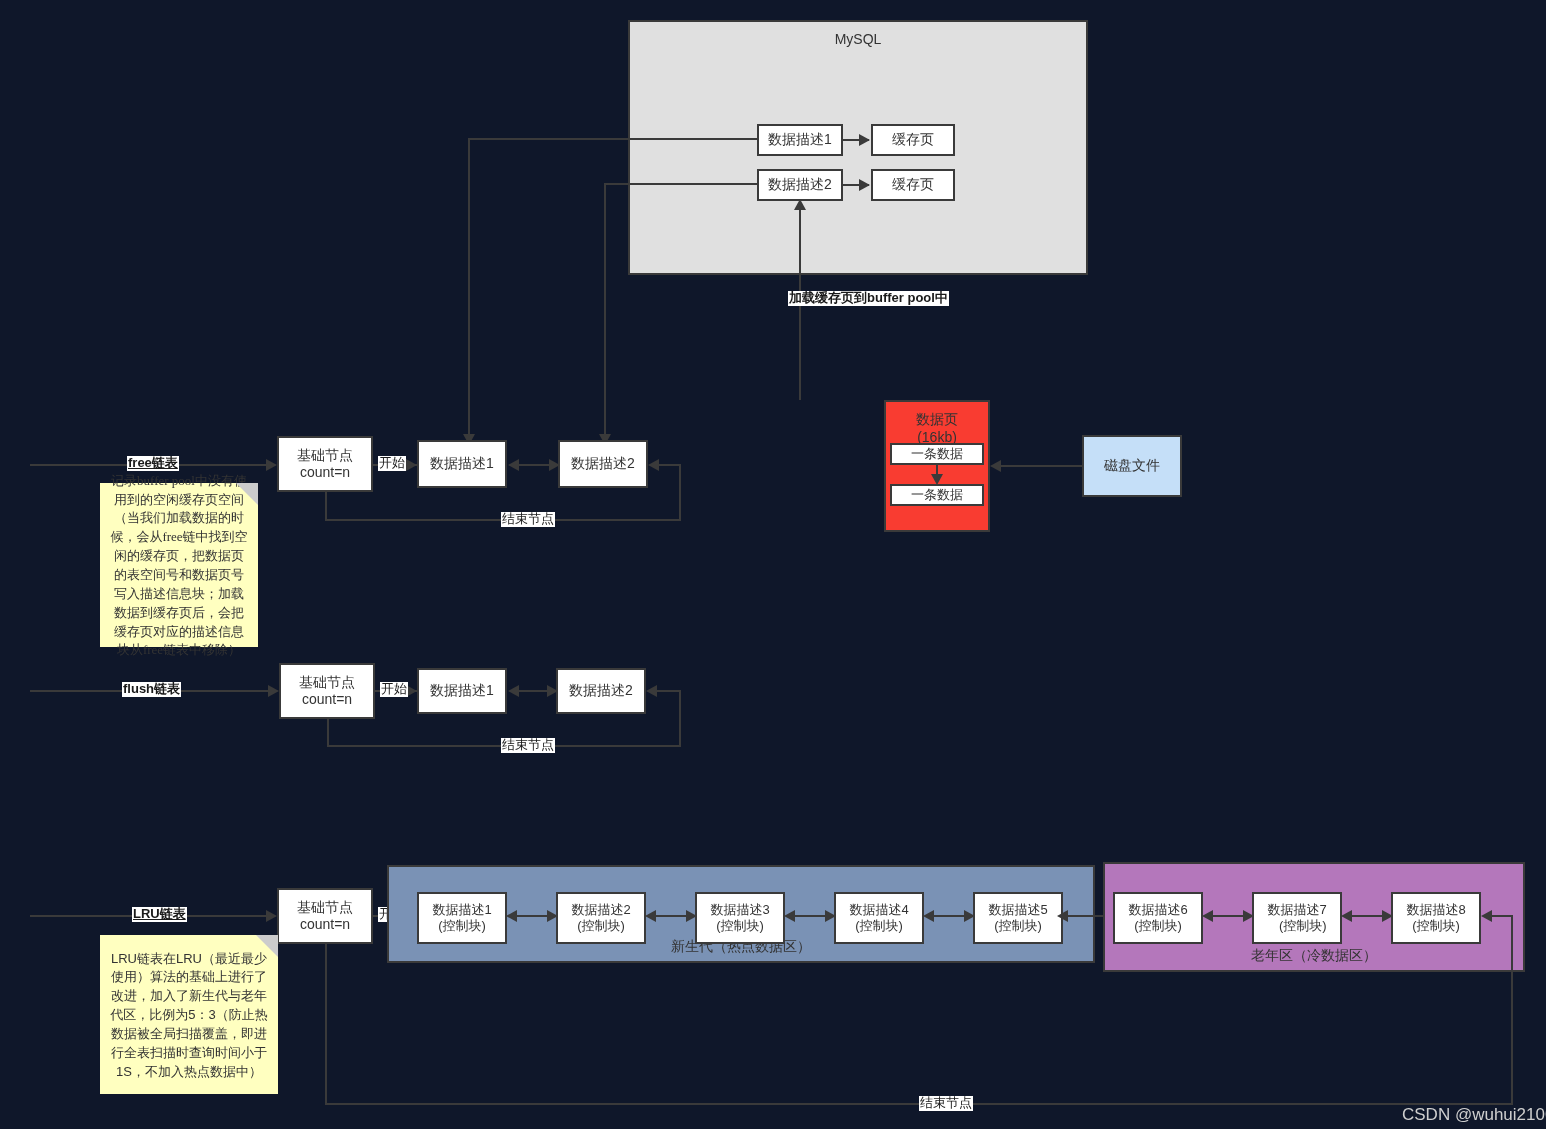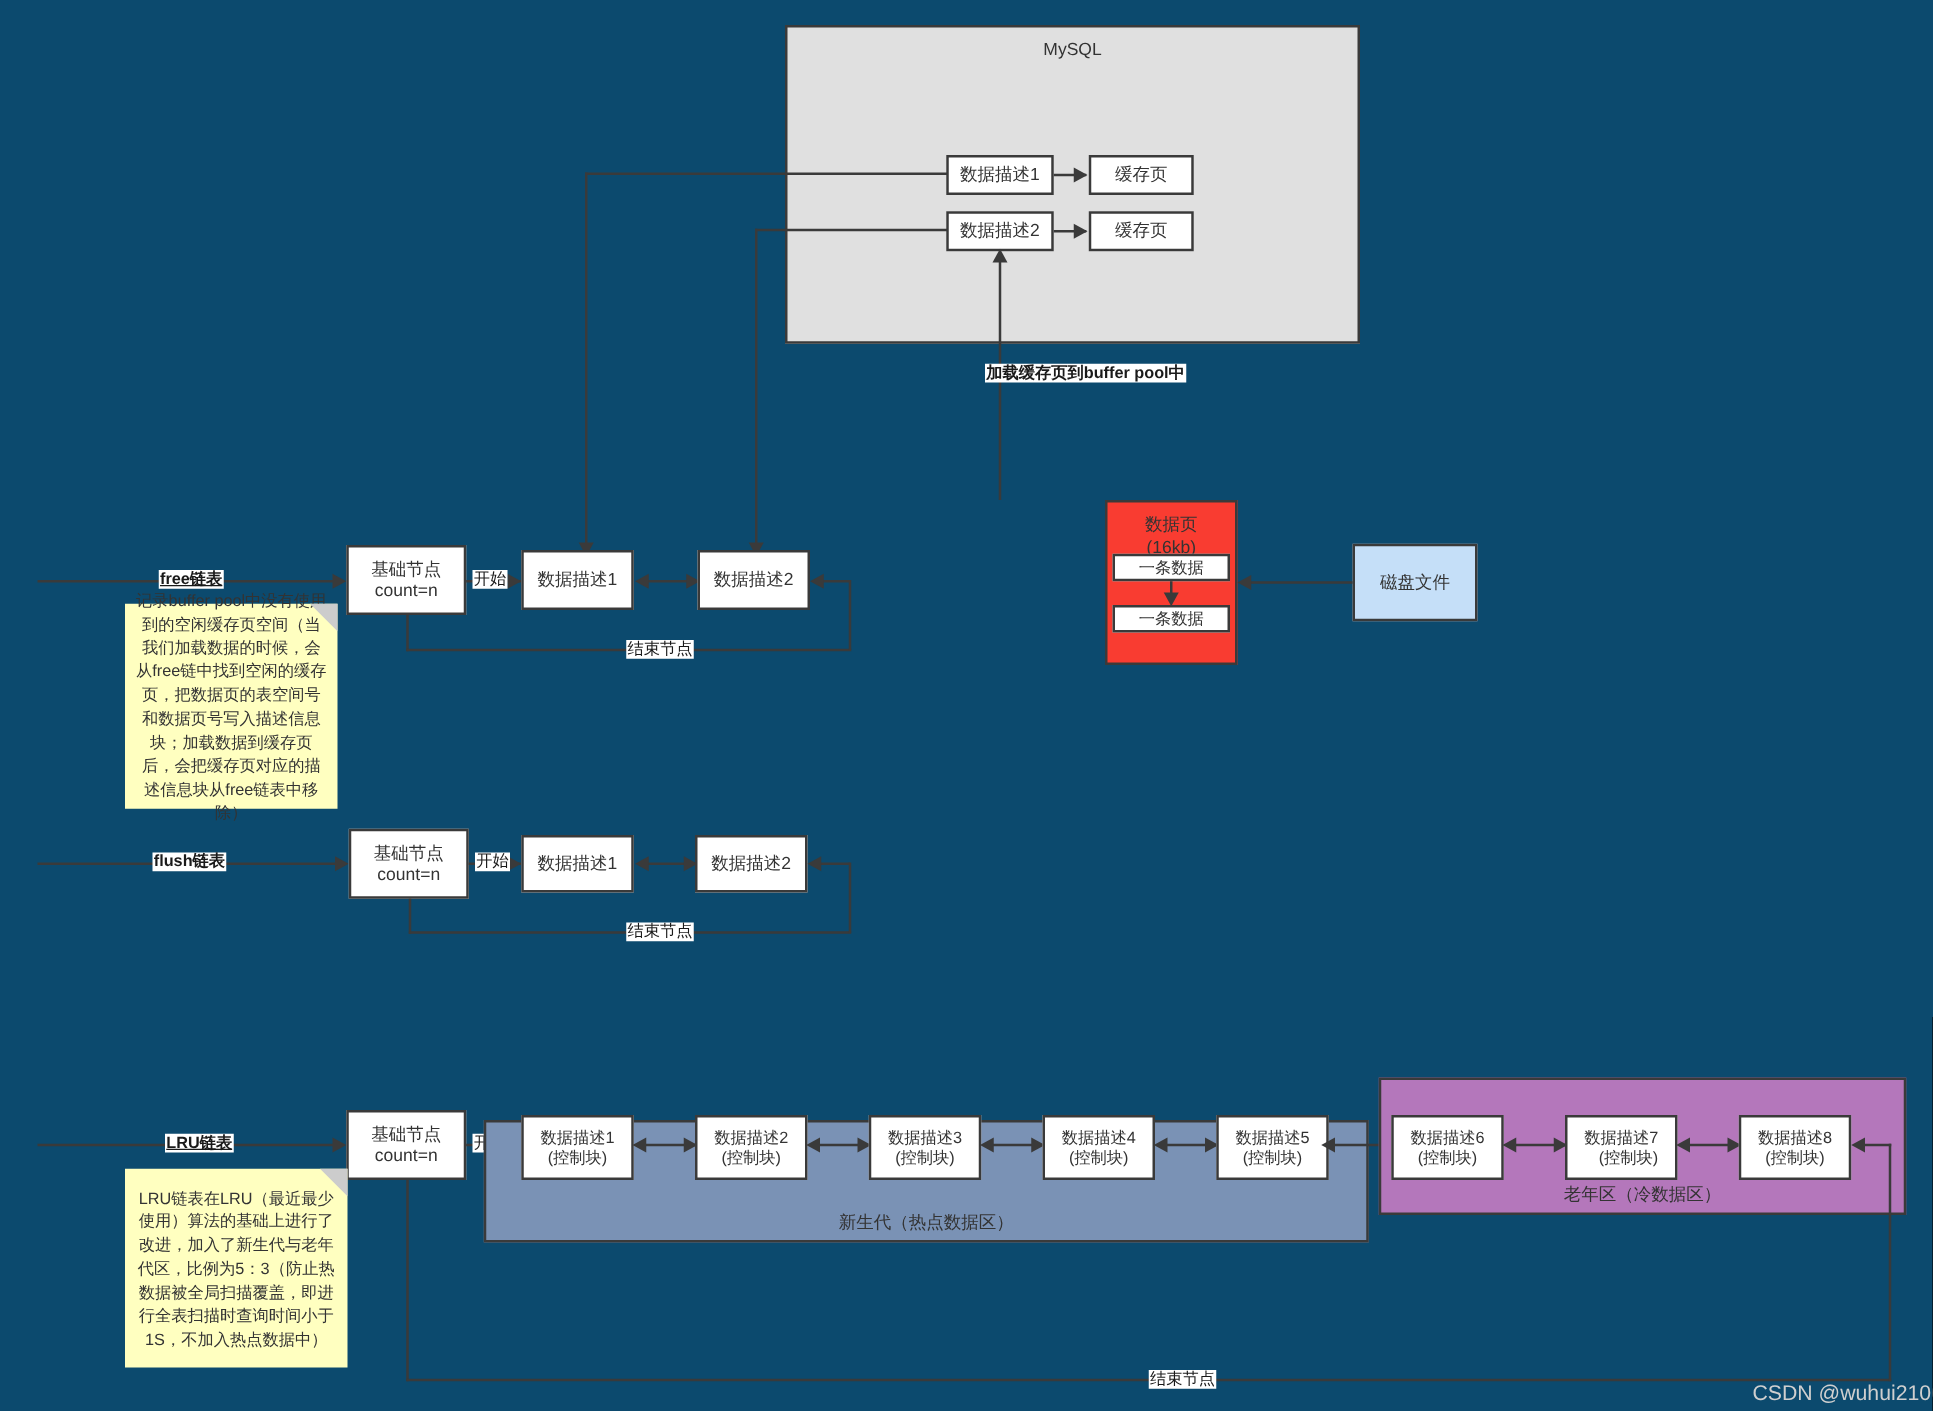--- a/index.html
+++ b/index.html
@@ -4,21 +4,21 @@
 <style>
   html, body {
     margin: 0;
     padding: 0;
     background: #000000;
   }
   #canvas {
     position: relative;
     width: 1546px;
     height: 1129px;
-    background: #0c4a6e;
+    background: #0f172a;
     font-family: "Liberation Sans", "DejaVu Sans", sans-serif;
     overflow: hidden;
   }
   .abs { position: absolute; box-sizing: border-box; }
 
   
   .box {
     border: 2px solid #3a3a3a;
     display: flex;
     flex-direction: column;
@@ -190,21 +190,21 @@
     <span>数据描述2</span>
   </div>
 
   <div class="abs vline" style="left:325px; top:492px; height:29px;"></div>
   <div class="abs hline" style="left:325px; top:519px; width:356px;"></div>
   <div class="abs vline" style="left:679px; top:464px; height:56px;"></div>
   <div class="abs hline" style="left:656px; top:464px; width:24px;"></div>
   <div class="arrow left" style="left:648px; top:459px;"></div>
   <div class="edge-label" style="left:501px; top:512px;">结束节点</div>
 
-  <div class="abs note" style="left:100px; top:483px; width:170px; height:164px;">
+  <div class="abs note" style="left:100px; top:483px; width:158px; height:164px;font-family:Liberation Serif, serif;">
     <div class="fold"></div>
     <span>记录buffer pool中没有使用到的空闲缓存页空间（当我们加载数据的时候，会从free链中找到空闲的缓存页，把数据页的表空间号和数据页号写入描述信息块；加载数据到缓存页后，会把缓存页对应的描述信息块从free链表中移除）</span>
   </div>
 
   <div class="abs hline" style="left:30px; top:690px; width:245px;"></div>
   <div class="arrow right" style="left:268px; top:685px;"></div>
   <div class="edge-label bold" style="left:122px; top:682px;">flush链表</div>
 
   <div class="abs box white" style="left:279px; top:663px; width:96px; height:56px;">
     <span>基础节点
@@ -241,21 +241,21 @@
 
   <div class="abs box white" style="left:277px; top:888px; width:96px; height:56px;">
     <span>基础节点
 count=n</span>
   </div>
 
   <div class="abs hline" style="left:373px; top:915px; width:44px;"></div>
   <div class="arrow right" style="left:406px; top:910px;"></div>
   <div class="edge-label" style="left:378px; top:907px;">开始</div>
 
-  <div class="abs box steel" style="left:387px; top:896px; width:708px; height:98px; display:block;">
+  <div class="abs box steel" style="left:387px; top:865px; width:708px; height:98px; display:block;">
     <div class="container-bottom-title">新生代（热点数据区）</div>
   </div>
 
   <div class="abs box white" style="left:417px; top:892px; width:90px; height:52px; font-size:13px;">
     <span>数据描述1
 (控制块)</span>
   </div>
   <div class="abs hline" style="left:512px; top:915px; width:44px;"></div>
   <div class="arrow left" style="left:506px; top:910px;"></div>
   <div class="arrow right" style="left:547px; top:910px;"></div>

